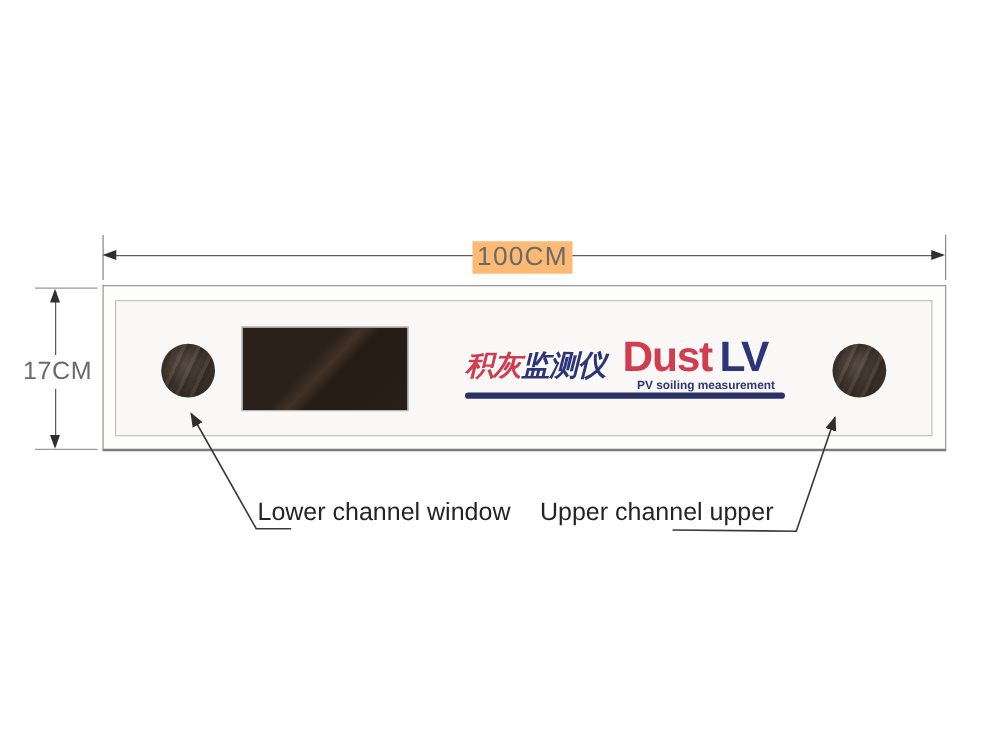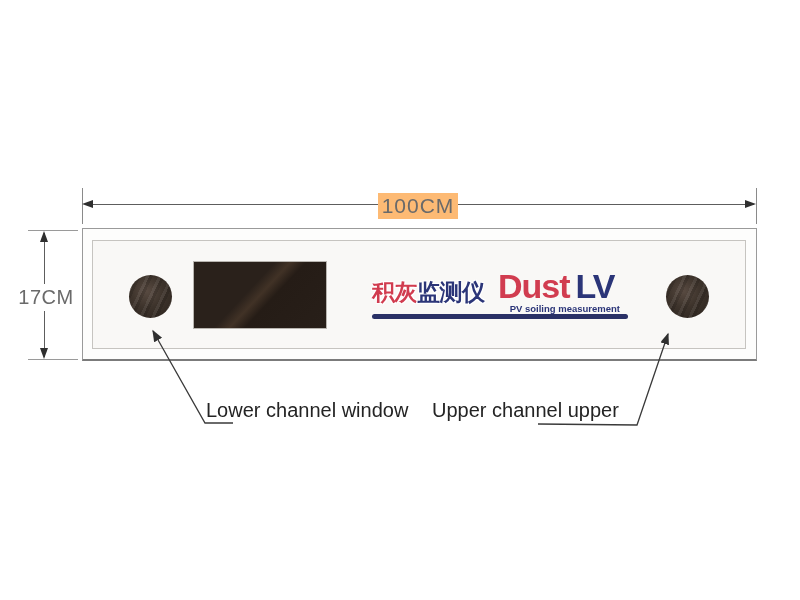--- a/index.html
+++ b/index.html
@@ -46,21 +46,21 @@
     background:radial-gradient(circle at 42% 38%, #584a41 0%, #3d332b 45%, #2b231d 100%);
     overflow:hidden;}
   .channel-window::after{content:"";position:absolute;inset:0;border-radius:50%;
     background:repeating-linear-gradient(115deg, rgba(255,255,255,0) 0 5px, rgba(255,255,255,.07) 5px 8px, rgba(0,0,0,.12) 8px 11px);}
   .channel-window.lower{left:129px;}
   .channel-window.upper{left:666px;}
   .screen{position:absolute;left:193px;top:261px;width:134px;height:68px;border:1px solid #b8b5b0;
     background:linear-gradient(133deg, #2a211b 0%, #2a211b 42%, #413226 50%, #251c16 58%, #281f19 100%);}
 
   
-  .logo-cn{position:absolute;left:372px;top:277px;font-size:23px;font-weight:bold;
+  .logo-cn{position:absolute;left:372px;top:277px;font-size:23px;font-weight:bold;font-style:italic;
     letter-spacing:-.5px;white-space:nowrap;
     text-shadow:-1px -1px 0 #fff,1px -1px 0 #fff,-1px 1px 0 #fff,1px 1px 0 #fff;}
   .logo-cn .red{color:var(--brand-red);}
   .logo-cn .navy{color:var(--brand-navy);}
   .logo-en{position:absolute;left:498px;top:267px;font-size:34px;font-weight:bold;letter-spacing:-1px;white-space:nowrap;}
   .logo-en .red{color:var(--brand-red);text-align:center;}
   .logo-en .navy{color:var(--brand-navy);margin-left:6px;}
   .tagline{position:absolute;left:508px;top:303px;width:112px;text-align:right;
     font-size:9.5px;font-weight:bold;color:var(--brand-navy);white-space:nowrap;}
   .logo-bar{position:absolute;left:372px;top:314px;width:256px;height:4.5px;border-radius:2.5px;

